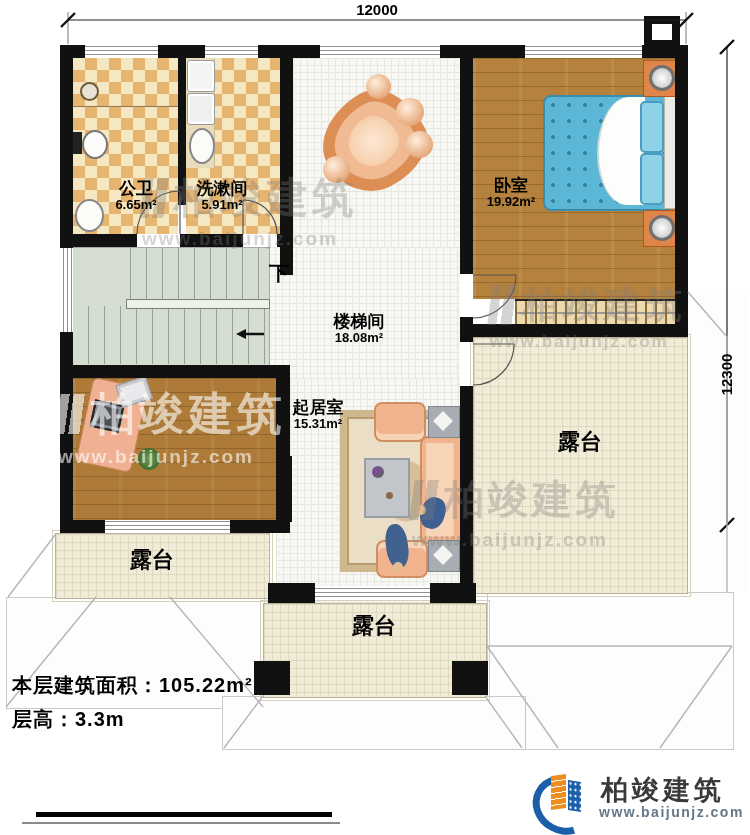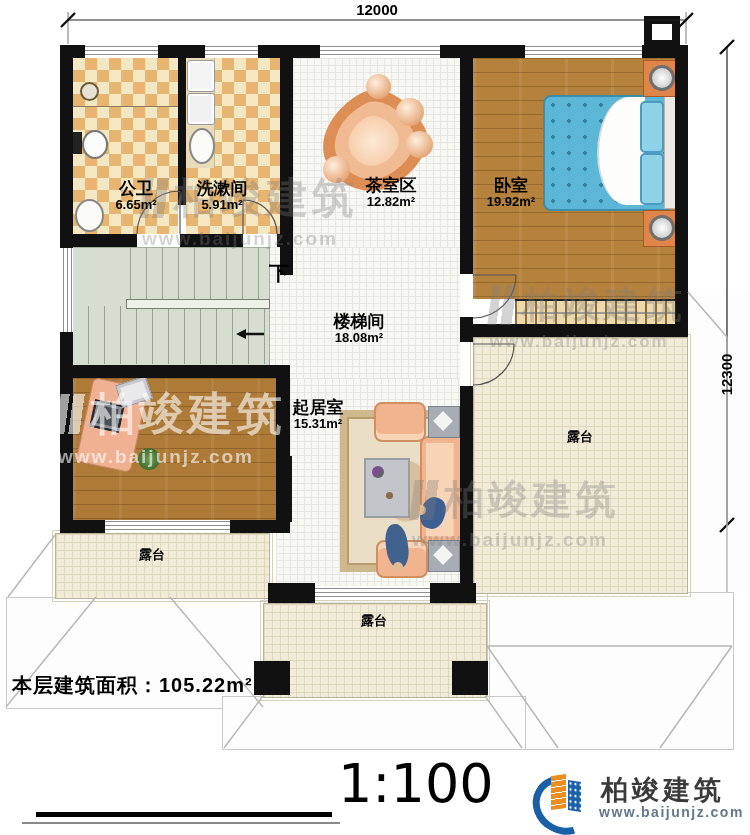--- a/index.html
+++ b/index.html
@@ -19,21 +19,21 @@
   .wm{position:absolute;z-index:6;color:rgba(125,125,125,.33);text-align:left;white-space:nowrap;}
   .wm.light{color:rgba(255,255,255,.6);}
   .wm-row{display:flex;align-items:center;gap:6px;}
   .wm-icon{display:inline-block;width:26px;height:40px;transform:skewX(-8deg);
            background:linear-gradient(90deg,currentColor 0 9px,transparent 9px 13px,currentColor 13px 24px,transparent 24px);}
   .wm-name{font-size:42px;font-weight:bold;letter-spacing:4px;}
   .wm-url{font-size:19px;font-weight:bold;letter-spacing:2px;margin-top:2px;}
   .room-label{position:absolute;z-index:7;text-align:center;color:#000;white-space:nowrap;line-height:1.12;}
   .rname{font-size:17px;font-weight:bold;}
   .rarea{font-size:13px;font-weight:bold;}
-  .t-label{font-size:13px;font-weight:bold;}
+  .t-label{font-size:22px;font-weight:bold;}
   
   .tile{background:repeating-conic-gradient(#e8b570 0% 25%,#f6e7c3 0% 50%);background-size:24px 24px;}
   .grid-white{background-color:#f7f7f3;
     background-image:linear-gradient(#e7e7e1 1px,transparent 1px),linear-gradient(90deg,#e7e7e1 1px,transparent 1px);
     background-size:7px 7px;}
   .grid-cream{background-color:#f0ecd9;border:1px solid #b9b29a;outline:1px solid #d6d0b8;outline-offset:2px;
     background-image:linear-gradient(#ded8bc 1px,transparent 1px),linear-gradient(90deg,#ded8bc 1px,transparent 1px);
     background-size:8px 8px;}
   .wood{background-color:#b5823d;
     background-image:repeating-linear-gradient(180deg,rgba(70,40,10,.28) 0 1px,transparent 1px 14px),
@@ -222,24 +222,20 @@
   </div>
 
   <div class="room-label" style="left:86px;top:179px;width:100px;">
     <div class="rname">公卫</div>
     <div class="rarea">6.65m²</div>
   </div>
   <div class="room-label" style="left:172px;top:179px;width:100px;">
     <div class="rname">洗漱间</div>
     <div class="rarea">5.91m²</div>
   </div>
-  <div class="room-label" style="left:341px;top:176px;width:100px;">
-    <div class="rname">茶室区</div>
-    <div class="rarea">12.82m²</div>
-  </div>
   <div class="room-label" style="left:461px;top:176px;width:100px;">
     <div class="rname">卧室</div>
     <div class="rarea">19.92m²</div>
   </div>
   <div class="room-label" style="left:309px;top:312px;width:100px;">
     <div class="rname">楼梯间</div>
     <div class="rarea">18.08m²</div>
   </div>
   <div class="room-label" style="left:268px;top:398px;width:100px;">
     <div class="rname">起居室</div>
@@ -249,21 +245,23 @@
   <div class="room-label t-label" style="left:124px;top:548px;width:56px;">露台</div>
   <div class="room-label t-label" style="left:346px;top:614px;width:56px;">露台</div>
   <div class="room-label" style="left:266px;top:262px;width:26px;font-size:20px;font-weight:bold;">下</div>
 
   <div class="dim-text" style="left:337px;top:1px;width:80px;">12000</div>
   <div class="dim-text" style="left:686px;top:366px;width:80px;transform:rotate(-90deg);transform-origin:center;">12300</div>
 
   <div class="info-line" style="left:12px;top:672px;">
     <span>本层建筑面积：</span><span>105.22m²</span>
   </div>
-  <div class="scale-title" style="left:338px;top:752px;">1:100</div>
+  <div class="info-line" style="left:12px;top:706px;">
+    <span>层高：</span><span>3.3m</span>
+  </div>
   <div class="rule" style="left:36px;top:812px;width:296px;height:5px;"></div>
   <div class="rule" style="left:22px;top:822px;width:318px;height:2px;background:#8a8a8a;"></div>
 
   <div class="abs" style="left:532px;top:768px;width:62px;height:58px;z-index:8;">
     <div class="abs" style="left:0;top:8px;width:50px;height:44px;border:7px solid transparent;border-left-color:#1a5fa8;border-bottom-color:#1a5fa8;border-radius:50%;transform:rotate(28deg);"></div>
     <div class="abs" style="left:19px;top:7px;width:15px;height:34px;background:#f08c1e;transform:skewY(-8deg);background-image:repeating-linear-gradient(180deg,transparent 0 5px,#fff 5px 6px);"></div>
     <div class="abs" style="left:36px;top:13px;width:13px;height:30px;background:#1a5fa8;transform:skewY(8deg);background-image:radial-gradient(#fff 1px,transparent 1.4px);background-size:5px 6px;"></div>
   </div>
   <div class="logo-name" style="left:601px;top:772px;">柏竣建筑</div>
   <div class="logo-url" style="left:599px;top:804px;">www.baijunjz.com</div>

